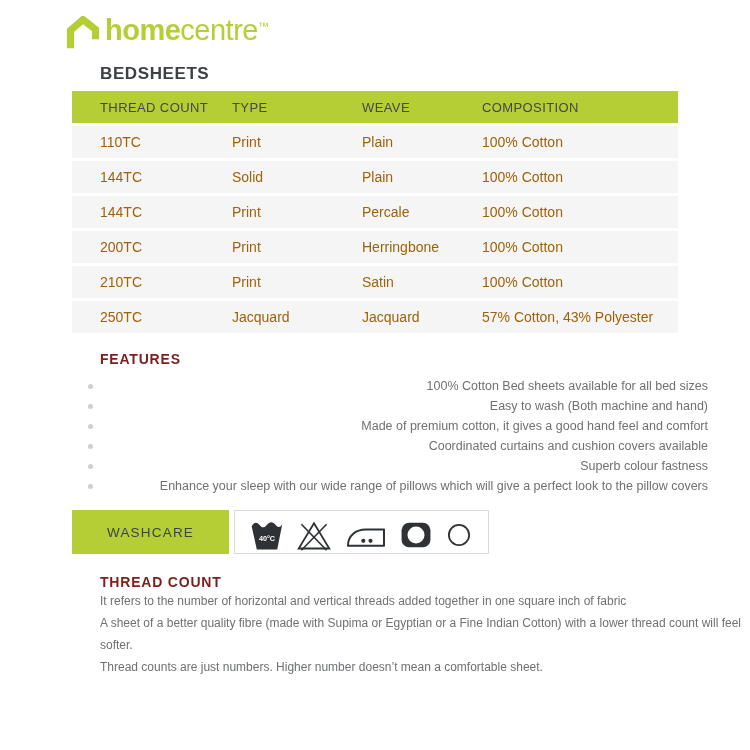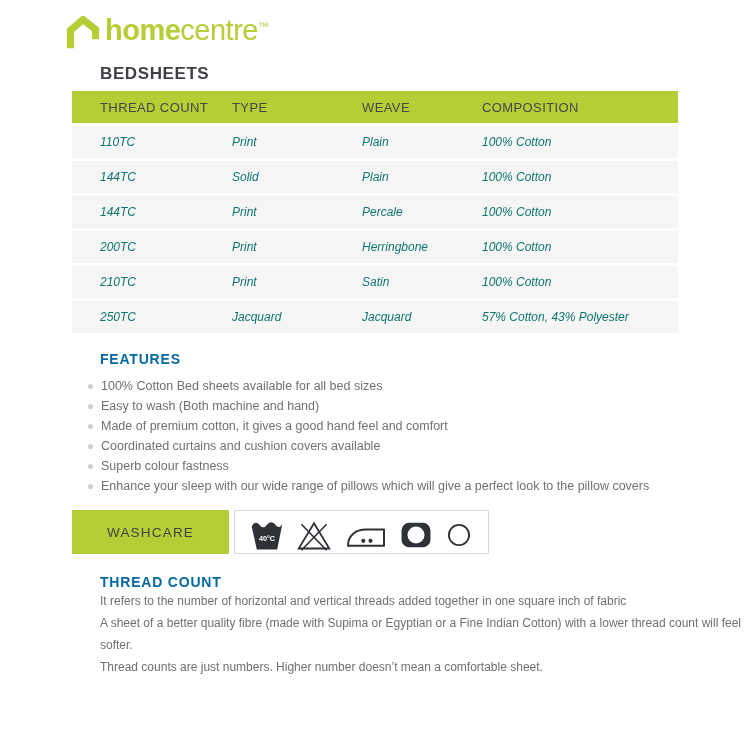--- a/index.html
+++ b/index.html
@@ -16,28 +16,28 @@
 
   
   .page-title { position:absolute; left:100px; top:64px; font-size:17px; font-weight:700;
                 letter-spacing:0.6px; color:#3d4044;text-align:center; }
 
   
   .spec-table { position:absolute; left:72px; top:91px; width:606px; }
   .t-row { display:grid; grid-template-columns:132px 130px 120px 1fr; align-items:center;
            padding-left:28px; height:32px; }
   .t-head { background:#b5ce35; color:#45474b; font-size:13px; letter-spacing:0.4px; }
-  .t-body { background:#f5f5f6; color:#0f766e; font-size:12px; margin-top:3px;font-style:italic; }
+  .t-body { background:#f5f5f6; color:#a16207; font-size:14px; margin-top:3px; }
 
   
   .features { position:absolute; left:88px; top:351px; width:620px; }
-  .sec-title { font-size:14px; font-weight:700; letter-spacing:0.8px; color:#0369a1; }
+  .sec-title { font-size:14px; font-weight:700; letter-spacing:0.8px; color:#7f1d1d; }
   .features .sec-title { margin-left:12px; }
   .features ul { list-style:none; margin-top:9px; }
-  .features li { display:flex; align-items:center; height:20px; }
+  .features li { display:flex; align-items:center; height:20px;justify-content:space-between; }
   .dot { width:5px; height:5px; border-radius:50%; background:#cdced1; margin-right:8px; flex:0 0 auto; }
   .feat-text { font-size:12.5px; color:#6e7073; }
 
   
   .washcare { position:absolute; left:72px; top:510px; display:flex; }
   .wc-label { width:157px; height:44px; background:#b5ce35; display:flex; align-items:center;
               justify-content:center; font-size:13.5px; letter-spacing:1.2px; color:#3f4347; }
   .wc-icons { margin-left:5px; width:255px; height:44px; background:#ffffff; border:1px solid #d9d9d9;
               display:flex; align-items:flex-end; justify-content:center; gap:11px; }
   .wc-icons svg { display:block; }

